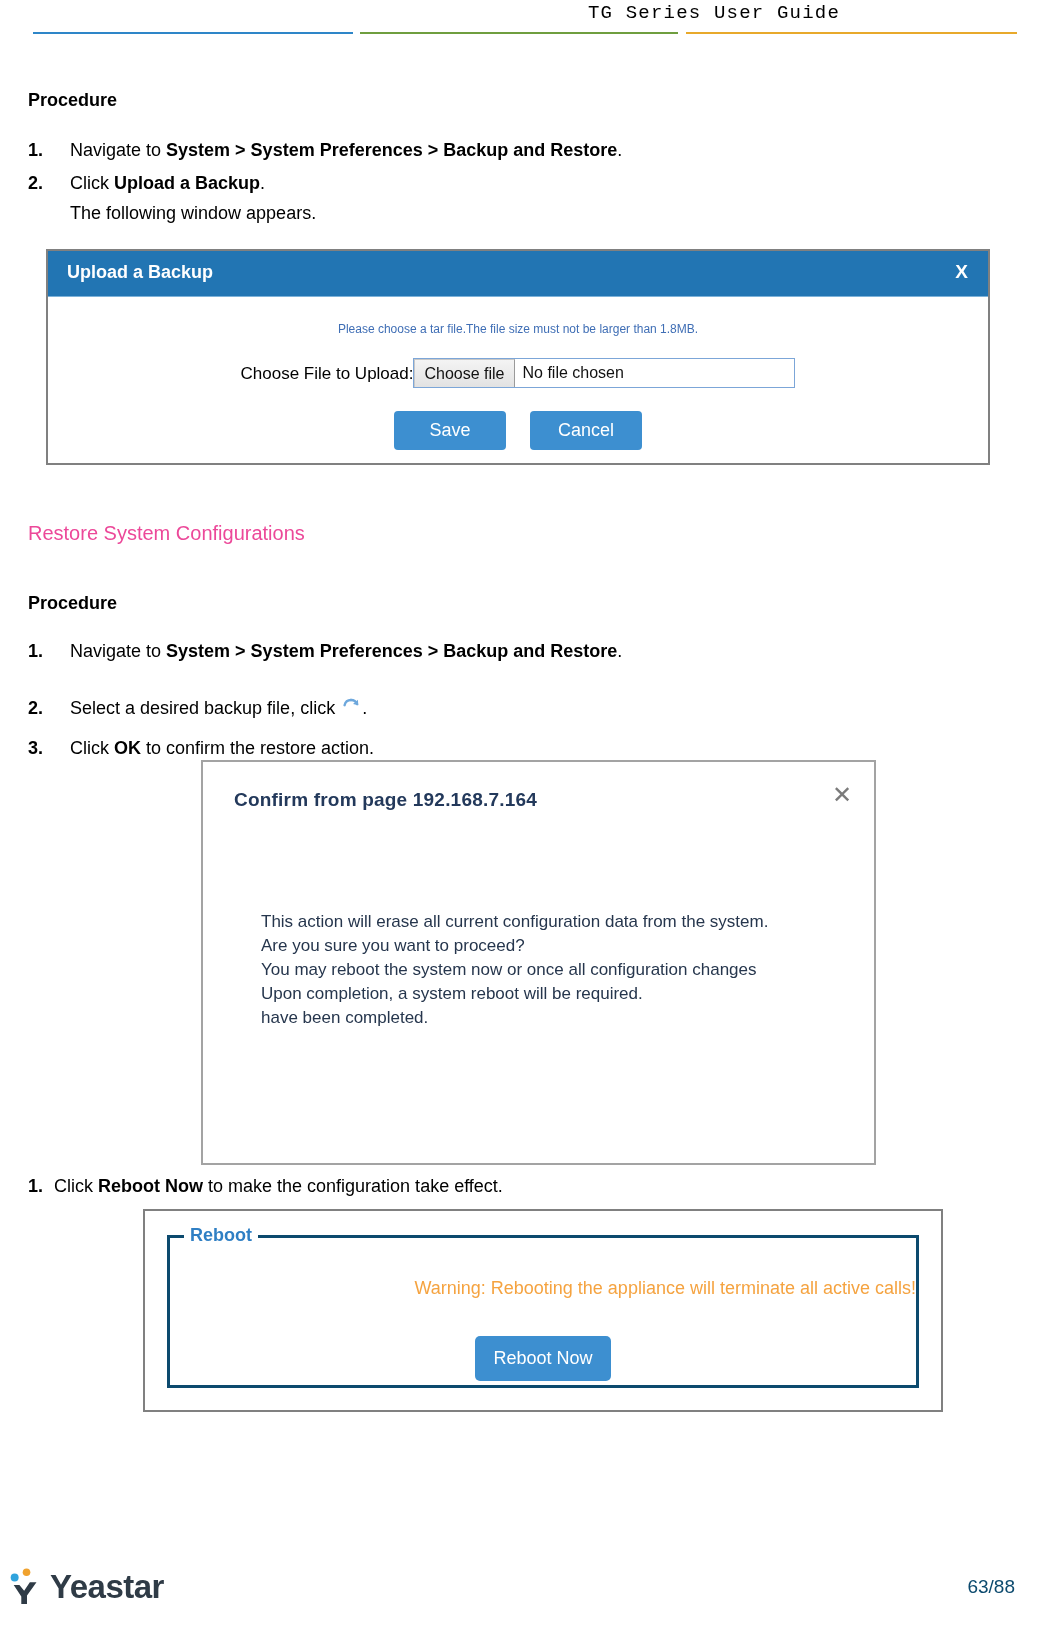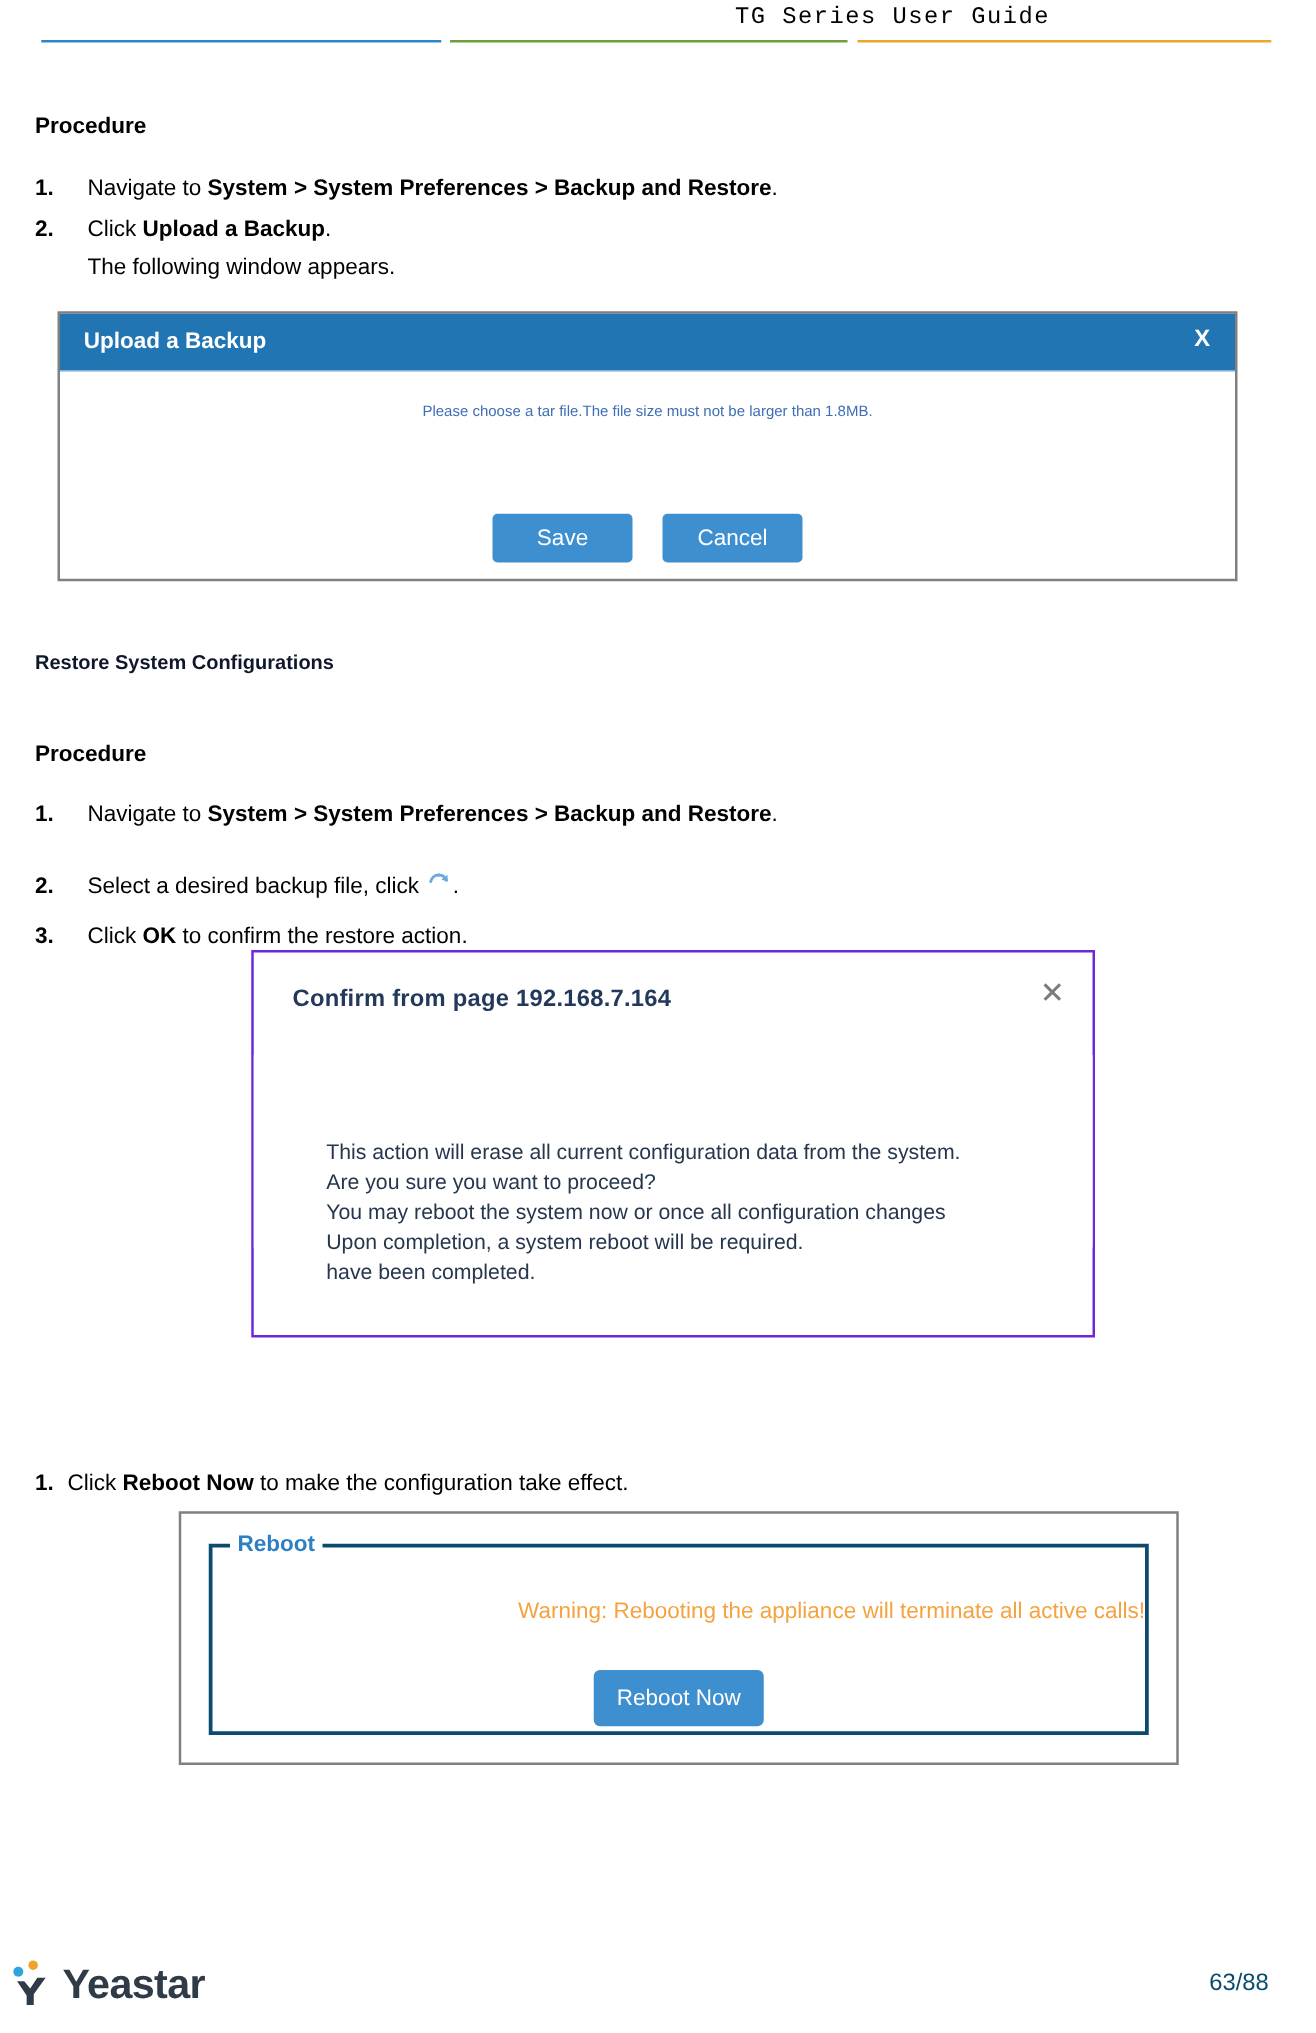--- a/index.html
+++ b/index.html
@@ -46,23 +46,23 @@
   .h-procedure {
     position: absolute;
     left: 28px;
     font-size: 18px;
     font-weight: bold;
     color: #000;
   }
   .h-section {
     position: absolute;
     left: 28px;
-    font-size: 16px;
-    font-weight: bold;
-    color: #0f172a;
+    font-size: 20px;
+    font-weight: normal;
+    color: #ec4899;
   }
 
   .step {
     position: absolute;
     font-size: 18px;
     color: #000;
     white-space: nowrap;
   }
   .step .num {
     display: inline-block;
@@ -188,22 +188,22 @@
     margin: 0 12px;
     font-family: "Liberation Sans", sans-serif;
   }
 
   
   .confirm-dialog {
     position: absolute;
     left: 201px;
     top: 760px;
     width: 675px;
-    height: 310px;
-    border: 2px solid #6d28d9;
+    height: 405px;
+    border: 2px solid #a3a3a3;
     background: #ffffff;
   }
   .confirm-head {
     position: relative;
     height: 82px;
   }
   .confirm-head .title {
     position: absolute;
     left: 31px;
     top: 27px;
@@ -372,20 +372,23 @@
 
   <div class="sub-line" style="top:203px; left:70px;">The following  window appears.</div>
 
   <div class="upload-dialog">
     <div class="upload-titlebar">
       <div class="title">Upload a Backup</div>
       <div class="close-x">X</div>
     </div>
     <div class="upload-body">
       <div class="upload-note">Please choose a tar file.The file size must not be larger than 1.8MB.</div>
+      <div class="upload-row">
+        <span class="upload-label">Choose File to Upload:</span><span class="file-input"><span class="file-btn">Choose file</span><span class="file-name">No file chosen</span></span>
+      </div>
       <div class="upload-actions">
         <span class="blue-btn">Save</span><span class="blue-btn">Cancel</span>
       </div>
     </div>
   </div>
 
   <div class="h-section" style="top:522px;">Restore System Configurations</div>
 
   <div class="h-procedure" style="top:593px;">Procedure</div>
 

